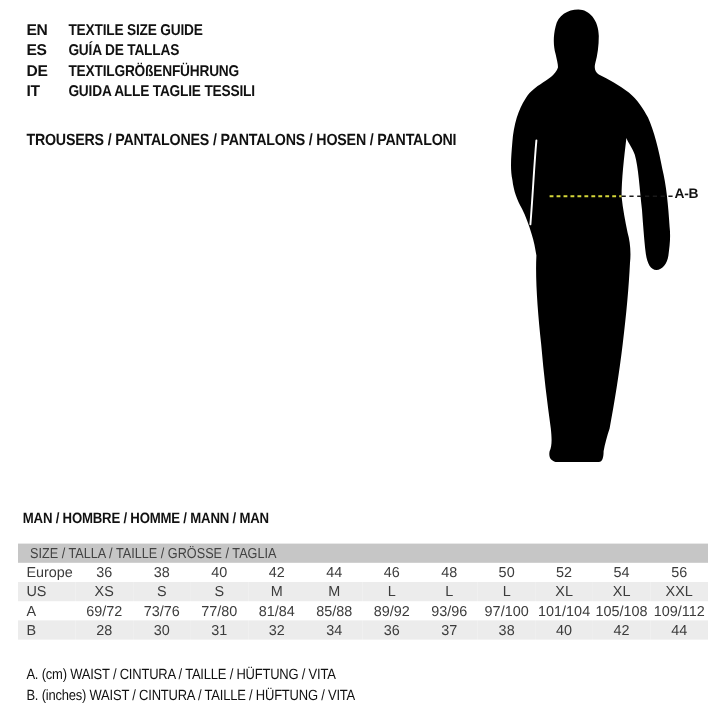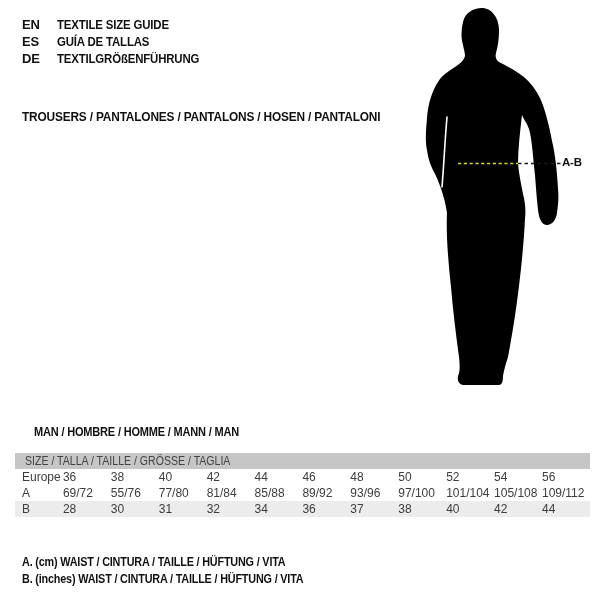--- a/index.html
+++ b/index.html
@@ -19,54 +19,58 @@
   .lang-row{display:flex;height:17px;line-height:17px;font-size:13px;font-weight:bold;letter-spacing:-0.2px;}
   .lang-code{width:35px;}
   
   .category{position:absolute;left:22px;top:109px;font-size:13.5px;font-weight:bold;letter-spacing:-0.2px;line-height:16px;}
 
   
   .figure-svg{position:absolute;left:425px;top:5px;}
   .measure-label{position:absolute;left:562px;top:156px;font-size:11.5px;font-weight:bold;letter-spacing:-0.2px;}
 
   
-  .gender{position:absolute;left:34px;top:425px;font-size:12.5px;font-weight:bold;letter-spacing:-0.2px;line-height:14px;}
+  .gender{position:absolute;left:19px;top:425px;font-size:12.5px;font-weight:bold;letter-spacing:-0.2px;line-height:14px;}
 
   
   .size-table{
     position:absolute;left:15px;top:453px;width:575px;
     border-collapse:collapse;table-layout:fixed;
     font-size:12px;color:#3c3c3c;
   }
-  .size-table td{height:16px;padding:0;text-align:left;vertical-align:middle;line-height:16px;}
+  .size-table td{height:16px;padding:0;text-align:center;vertical-align:middle;line-height:16px;}
   .size-table td.rowlabel{text-align:left;padding-left:7px;width:80px;margin-top:36px;}
   .size-table tr.thead td{background:#c6c6c6;color:#424242;text-align:left;padding-left:10px;height:15px;}
   .size-table tr.alt td{background:#ececec;}
 
   
-  .notes{position:absolute;left:22px;top:554px;font-size:12.3px;font-weight:bold;letter-spacing:-0.2px;}
+  .notes{position:absolute;left:22px;top:554px;font-size:12.3px;font-weight:normal;letter-spacing:-0.2px;}
   .notes .note{height:17px;line-height:17px;}
 </style>
 </head>
 <body>
 
 <div id="canvas">
 
   <div class="lang-block">
     <div class="lang-row">
       <span class="lang-code">EN</span>
       <span class="cond">TEXTILE SIZE GUIDE</span>
     </div>
     <div class="lang-row">
       <span class="lang-code">ES</span>
       <span class="cond">GUÍA DE TALLAS</span>
     </div>
     <div class="lang-row">
       <span class="lang-code">DE</span>
       <span class="cond">TEXTILGRÖßENFÜHRUNG</span>
+    </div>
+    <div class="lang-row">
+      <span class="lang-code">IT</span>
+      <span class="cond">GUIDA ALLE TAGLIE TESSILI</span>
     </div>
   </div>
 
   <div class="category">
     <span class="cond">TROUSERS / PANTALONES / PANTALONS / HOSEN / PANTALONI</span>
   </div>
 
   <svg class="figure-svg" width="140" height="380" viewBox="0 0 140 380" aria-hidden="true">
     <path fill="#000000" d="M57,3
              C48,3 40,8 38,17 C36,25 36,33 38,40 C39,45 40,48 40,51
@@ -108,24 +112,38 @@
         <td>40</td>
         <td>42</td>
         <td>44</td>
         <td>46</td>
         <td>48</td>
         <td>50</td>
         <td>52</td>
         <td>54</td>
         <td>56</td>
       </tr>
+      <tr class="alt">
+        <td class="rowlabel">US</td>
+        <td>XS</td>
+        <td>S</td>
+        <td>S</td>
+        <td>M</td>
+        <td>M</td>
+        <td>L</td>
+        <td>L</td>
+        <td>L</td>
+        <td>XL</td>
+        <td>XL</td>
+        <td>XXL</td>
+      </tr>
       <tr>
         <td class="rowlabel">A</td>
         <td>69/72</td>
-        <td>55/76</td>
+        <td>73/76</td>
         <td>77/80</td>
         <td>81/84</td>
         <td>85/88</td>
         <td>89/92</td>
         <td>93/96</td>
         <td>97/100</td>
         <td>101/104</td>
         <td>105/108</td>
         <td>109/112</td>
       </tr>

